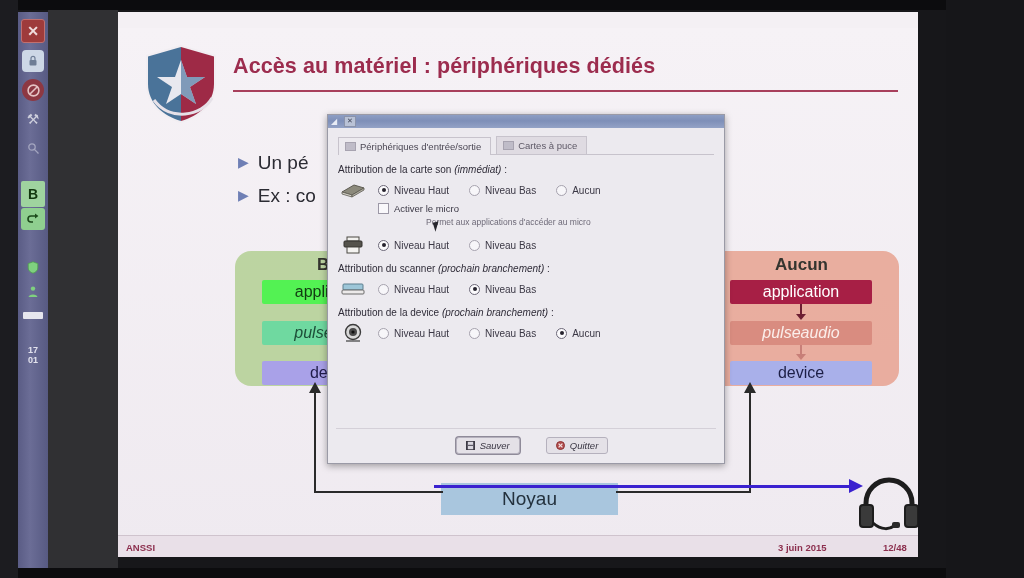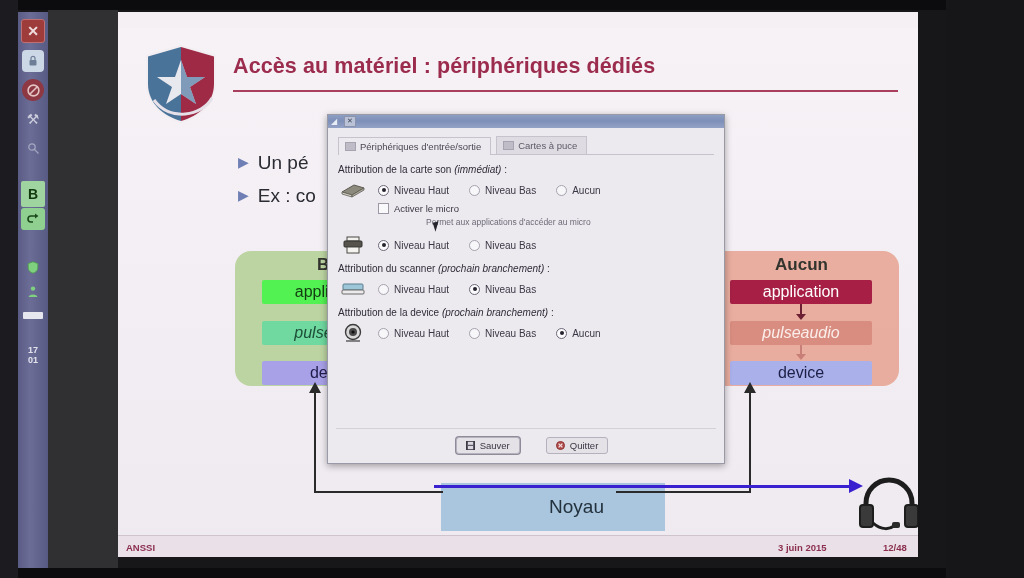--- a/index.html
+++ b/index.html
@@ -66,22 +66,22 @@
         padding:3px 0;white-space:nowrap;}
   
   #n-app-l{left:144px;top:47px;width:142px;background:#53f253;color:#123b12;}
   #n-pulse-l{left:144px;top:88px;width:142px;background:#6fd9a0;color:#1d4f39;font-style:italic;}
   #n-dev-l{left:144px;top:128px;width:142px;background:#a9a1e8;color:#201c4a;}
   
   #n-app-r{left:612px;top:47px;width:142px;background:#a71f45;color:#ffffff;}
   #n-pulse-r{left:612px;top:88px;width:142px;background:#d98c80;color:#fbeeea;font-style:italic;}
   #n-dev-r{left:612px;top:128px;width:142px;background:#a9b0ea;color:#1d1f47;}
 
-  #noyau{position:absolute;left:323px;top:250px;width:177px;height:48px;background:#a9c6de;
-         display:flex;align-items:center;justify-content:center;font-size:19px;color:#23313d;padding-left:47px;}
+  #noyau{position:absolute;left:323px;top:250px;width:177px;height:32px;background:#a9c6de;
+         display:flex;align-items:center;justify-content:center;font-size:19px;color:#23313d;}
 
   
   .vlink{position:absolute;width:2px;background:#6d1f33;}
   .vlink.green{background:#2d7a32;}
   .vlink-head{position:absolute;width:0;height:0;border-left:5px solid transparent;
               border-right:5px solid transparent;}
 
   
   .path{position:absolute;background:#2a2a2a;}
   .arrow-up{position:absolute;width:0;height:0;border-left:6px solid transparent;
@@ -139,21 +139,21 @@
 
   .checkrow{display:flex;align-items:center;margin:2px 0 0 40px;}
   .cbox{width:9px;height:9px;border:1px solid #9c98a6;background:#f9f8fb;margin-right:5px;}
   .checkrow span{font-size:9.5px;color:#3b3845;}
   .hint{font-size:8.5px;color:#6e6a78;margin:3px 0 4px 88px;}
 
   .sect{margin-bottom:7px;}
 
   #dlg-sep{position:absolute;left:8px;top:300px;width:380px;height:1px;background:#d4d0d8;}
   #dlg-buttons{position:absolute;left:0;top:309px;width:408px;display:flex;
-               justify-content:center;gap:26px;}
+               justify-content:center;gap:26px;font-style:italic;}
   .dbtn{display:flex;align-items:center;gap:5px;font-size:9.5px;color:#3a3744;
         background:#e4e1e7;border:1px solid #b5b1bd;border-radius:3px;padding:2px 9px;cursor:pointer;}
   .dbtn.focus{box-shadow:0 0 0 1px #8f8b99;}
   .btn-ico{width:9px;height:9px;display:inline-block;}
 
   #cursor{position:absolute;left:434px;top:222px;width:0;height:0;
           border-left:6px solid #26262c;border-bottom:9px solid transparent;
           transform:rotate(-17deg);}
 </style>
 </head>

